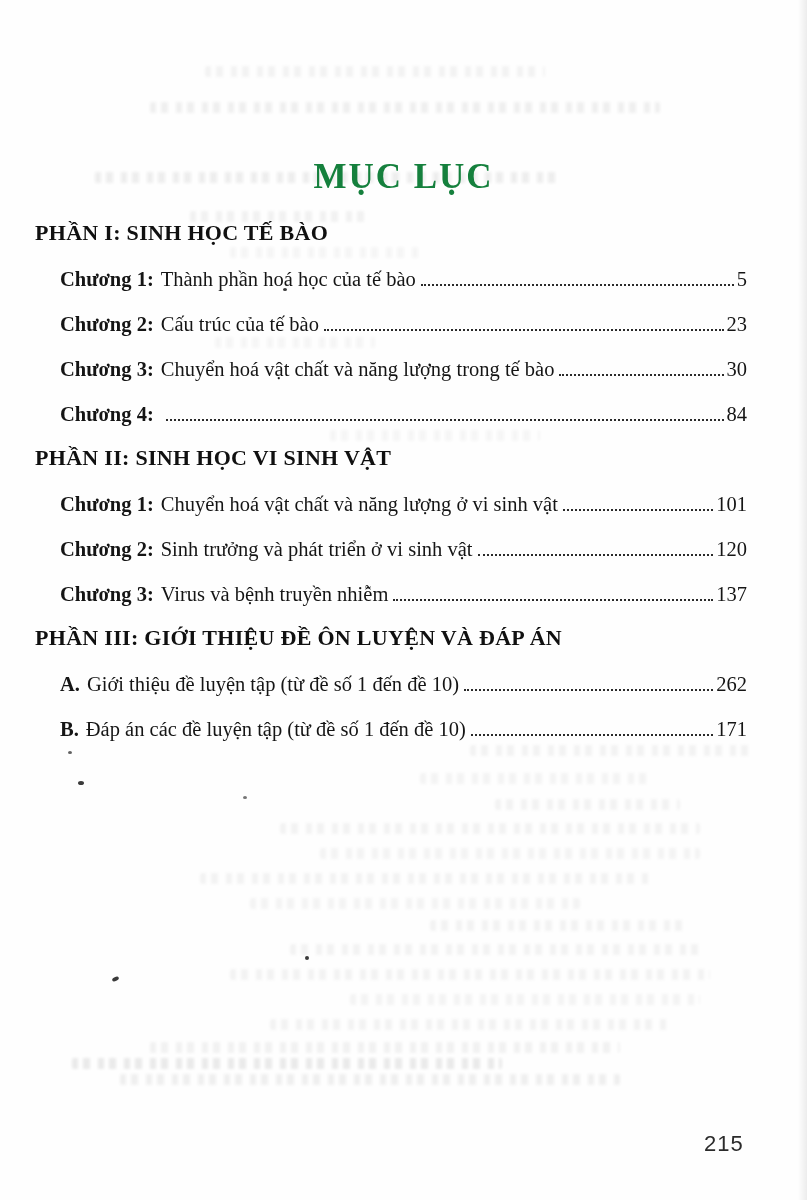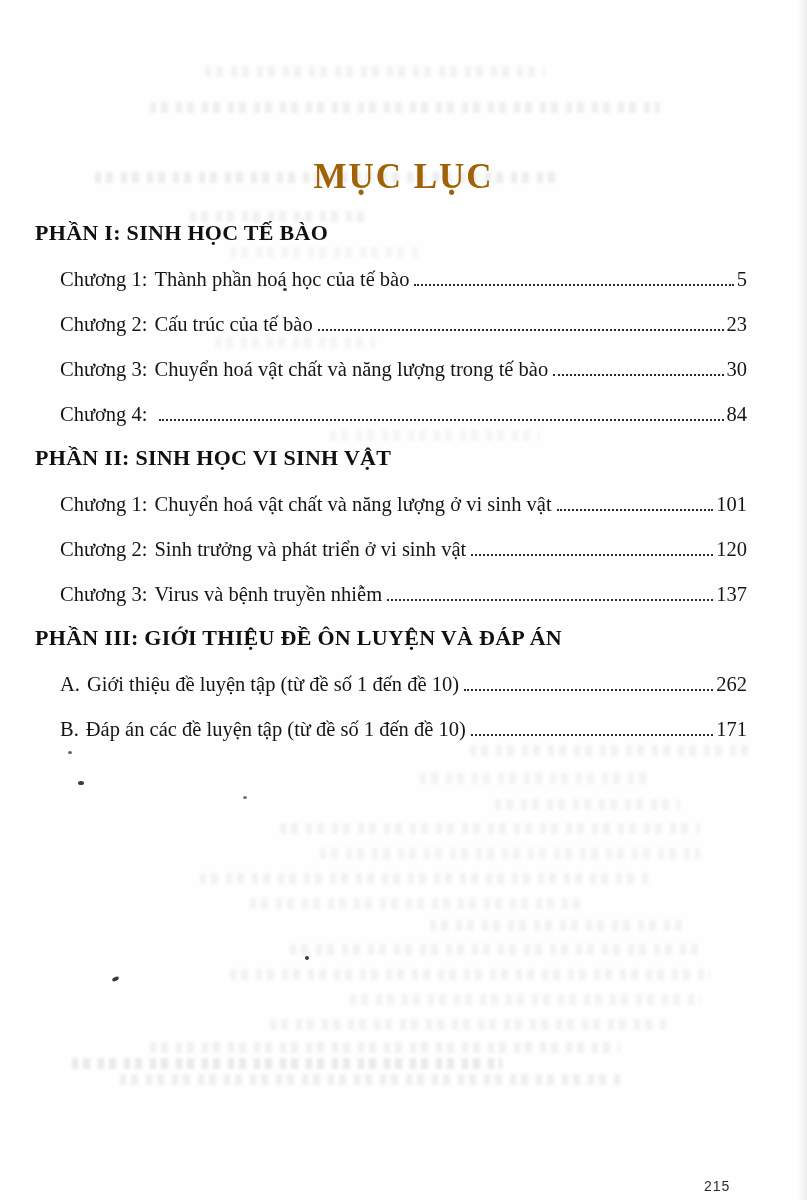--- a/index.html
+++ b/index.html
@@ -11,41 +11,41 @@
   }
   .sheet{position:absolute;inset:0;}
   
   .edge-shade{
     position:absolute;top:0;right:0;width:9px;height:100%;
     background:linear-gradient(90deg,rgba(0,0,0,0) 0%,rgba(0,0,0,0.07) 100%);
   }
   .doc-title{
     position:absolute;top:134px;left:0;width:100%;
     text-align:center;font-size:35px;font-weight:bold;
-    letter-spacing:2px;color:#a16207;
+    letter-spacing:2px;color:#15803d;
   }
   .toc{
     position:absolute;top:210px;left:35px;right:60px;
   }
   .row{display:flex;align-items:flex-end;height:45px;padding-bottom:9px;box-sizing:border-box;text-align:center;}
   .sec-heading{
     font-size:22px;font-weight:bold;letter-spacing:0.3px;color:#101010;
   }
   .entry{padding-left:25px;font-size:20.5px;}
-  .entry .lbl{font-weight:normal;white-space:nowrap;margin-right:7px;}
+  .entry .lbl{font-weight:bold;white-space:nowrap;margin-right:7px;}
   .entry .ttl{white-space:nowrap;}
   .entry .dots{
     flex:1;min-width:20px;margin:0 3px 5px 5px;
     border-bottom:2.6px dotted #2a2a2a;
   }
   .entry .pg{white-space:nowrap;}
   .footer-page{
     position:absolute;top:1131px;left:704px;width:50px;
     font-family:"Liberation Sans","DejaVu Sans",sans-serif;
-    font-size:14px;color:#2b2b2b;letter-spacing:1px;margin-top:47px;
+    font-size:22px;color:#2b2b2b;letter-spacing:1px;
   }
   
   .ghost{
     position:absolute;height:11px;border-radius:2px;
     filter:blur(1.4px);
     background:repeating-linear-gradient(90deg,
       rgba(45,45,45,0.10) 0 6px, rgba(0,0,0,0) 6px 11px,
       rgba(45,45,45,0.10) 11px 18px, rgba(0,0,0,0) 18px 26px);
   }
   .speck{position:absolute;background:#3a3a3a;border-radius:50%;}

